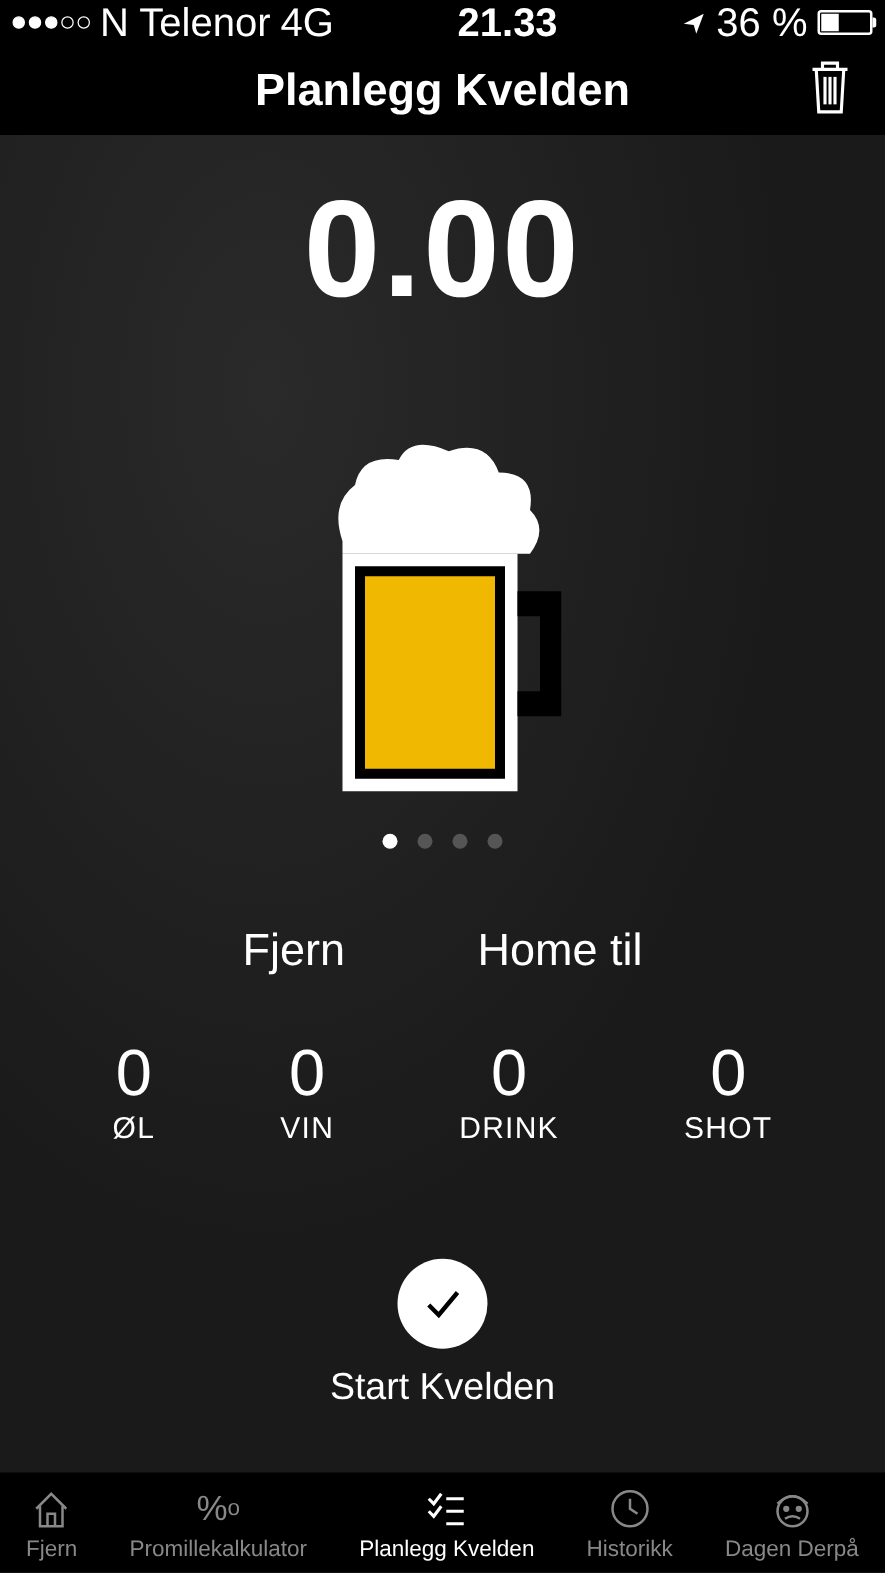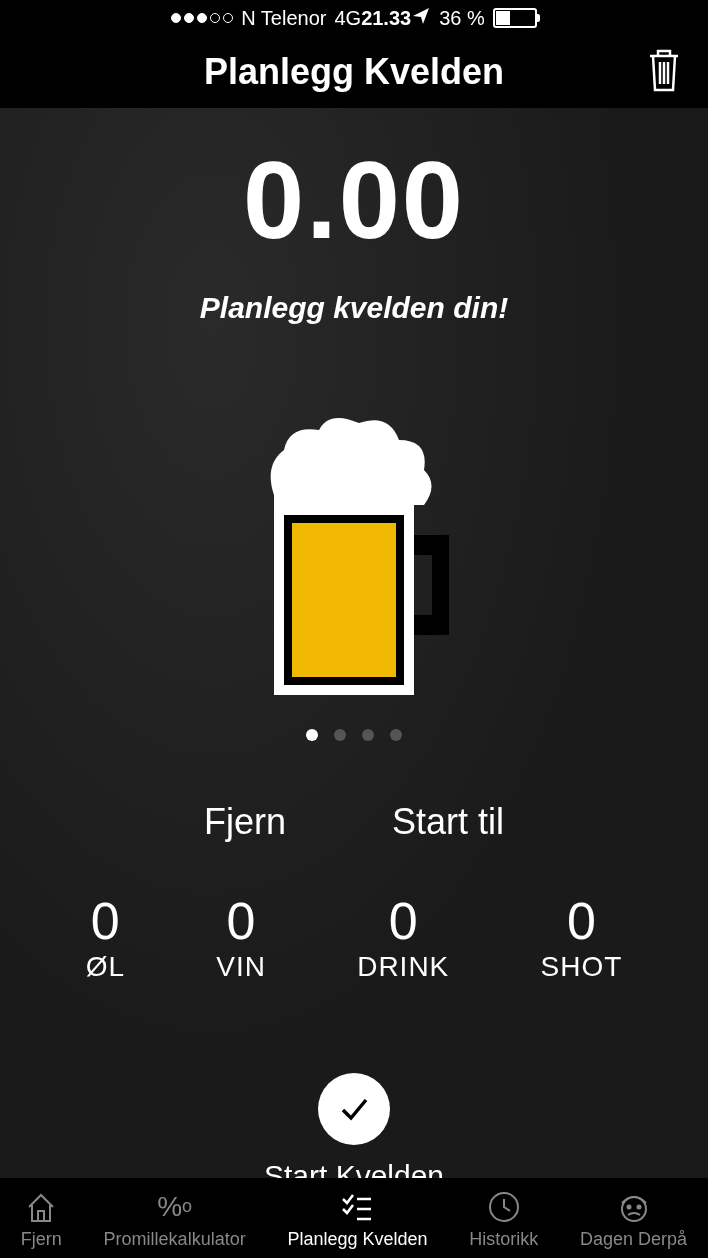--- a/index.html
+++ b/index.html
@@ -14,23 +14,23 @@
       background: #1a1a1a;
       color: #fff;
       overflow: hidden;
       position: relative;
     }
     
     .status-bar {
       height: 36px;
       display: flex;
       align-items: center;
-      justify-content: center;
+      justify-content: space-between;
       padding: 0 10px;
-      font-size: 20px;
+      font-size: 32px;
       background: #000;
     }
     .status-left, .status-right {
       display: flex;
       align-items: center;
       gap: 8px;
     }
     .signal-dots {
       display: flex;
       gap: 3px;
@@ -140,21 +140,21 @@
       padding: 0 40px;
     }
     .counter {
       text-align: center;
     }
     .counter-value {
       font-size: 52px;
       font-weight: 300;
     }
     .counter-label {
-      font-size: 28px;
+      font-size: 24px;
       font-weight: 300;
       letter-spacing: 1px;
     }
     
     .start-section {
       margin-top: 90px;
       text-align: center;
     }
     .start-circle {
       width: 72px;
@@ -237,42 +237,41 @@
       <path d="M9 10 L11 44 L29 44 L31 10"></path>
       <line x1="16" y1="16" x2="16" y2="38"></line>
       <line x1="20" y1="16" x2="20" y2="38"></line>
       <line x1="24" y1="16" x2="24" y2="38"></line>
     </svg>
   </span>
 </div>
 
 <div class="main">
   <div class="promille">0.00</div>
-  <div class="subtitle">Planlegg kvelden din!</div>
 
   <div class="drink-image">
     <svg width="220" height="290" viewBox="0 0 220 290">
       <path d="M30 80 Q20 50 40 35 Q45 10 75 15 Q85 -5 115 8 Q145 -2 155 25 Q185 25 180 55 Q195 70 180 90 L180 90 L30 90 Z" fill="#fff"></path>
       <rect x="30" y="90" width="140" height="190" fill="#fff"></rect>
       <rect x="40" y="100" width="120" height="170" fill="#000"></rect>
       <rect x="48" y="108" width="104" height="154" fill="#f0b800"></rect>
       <path d="M170 120 L205 120 L205 220 L170 220 L170 200 L188 200 L188 140 L170 140 Z" fill="#000"></path>
     </svg>
   </div>
 
   <div class="page-dots">
     <span class="page-dot active"></span>
     <span class="page-dot"></span>
     <span class="page-dot"></span>
     <span class="page-dot"></span>
   </div>
 
   <div class="actions">
     <span>Fjern</span>
-    <span>Start til</span>
+    <span>Home til</span>
   </div>
 
   <div class="counters">
     <div class="counter">
       <div class="counter-value">0</div>
       <div class="counter-label">ØL</div>
     </div>
     <div class="counter">
       <div class="counter-value">0</div>
       <div class="counter-label">VIN</div>

